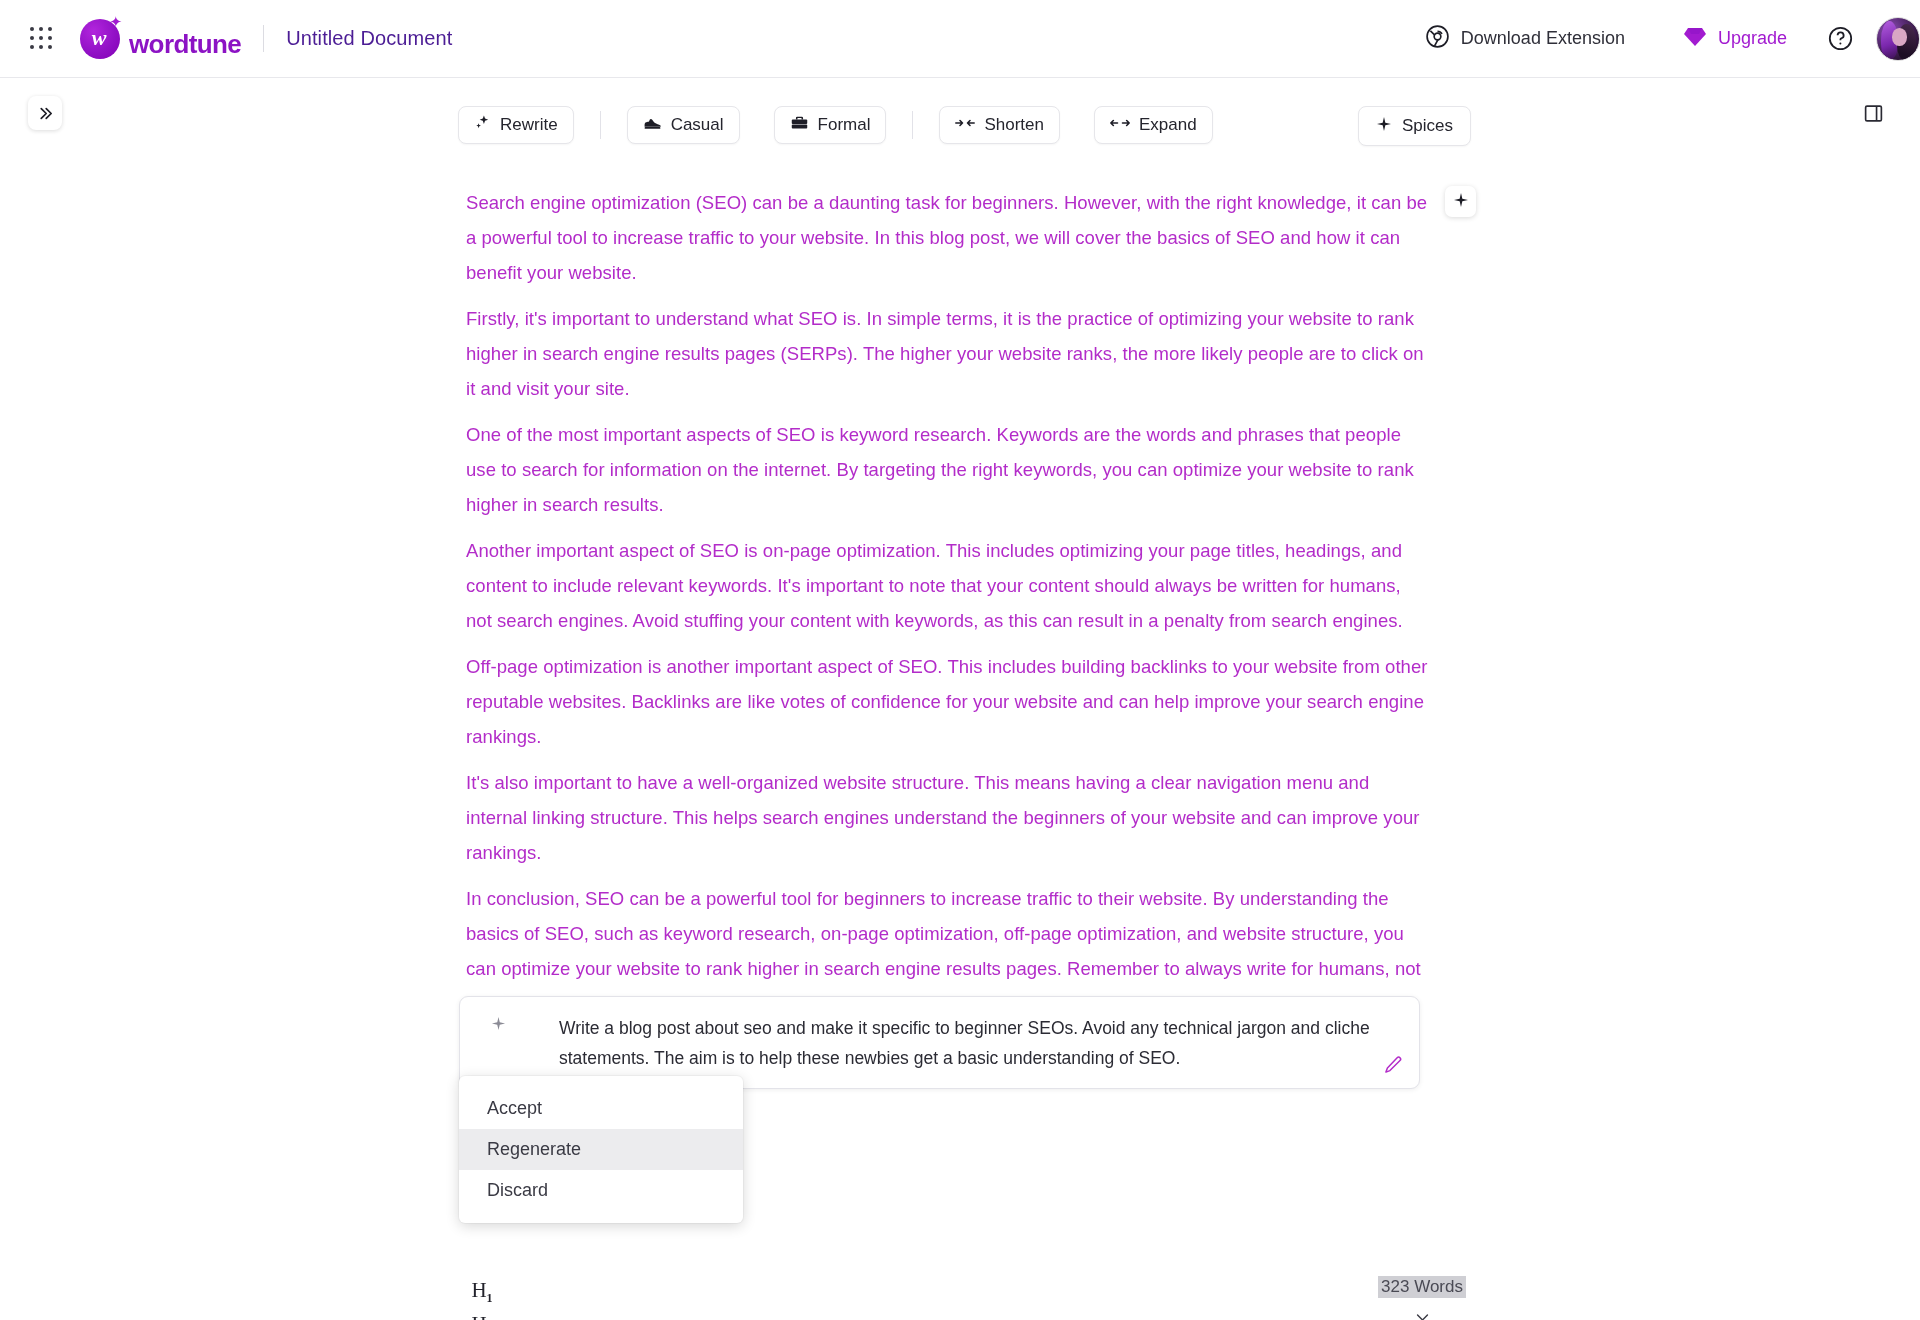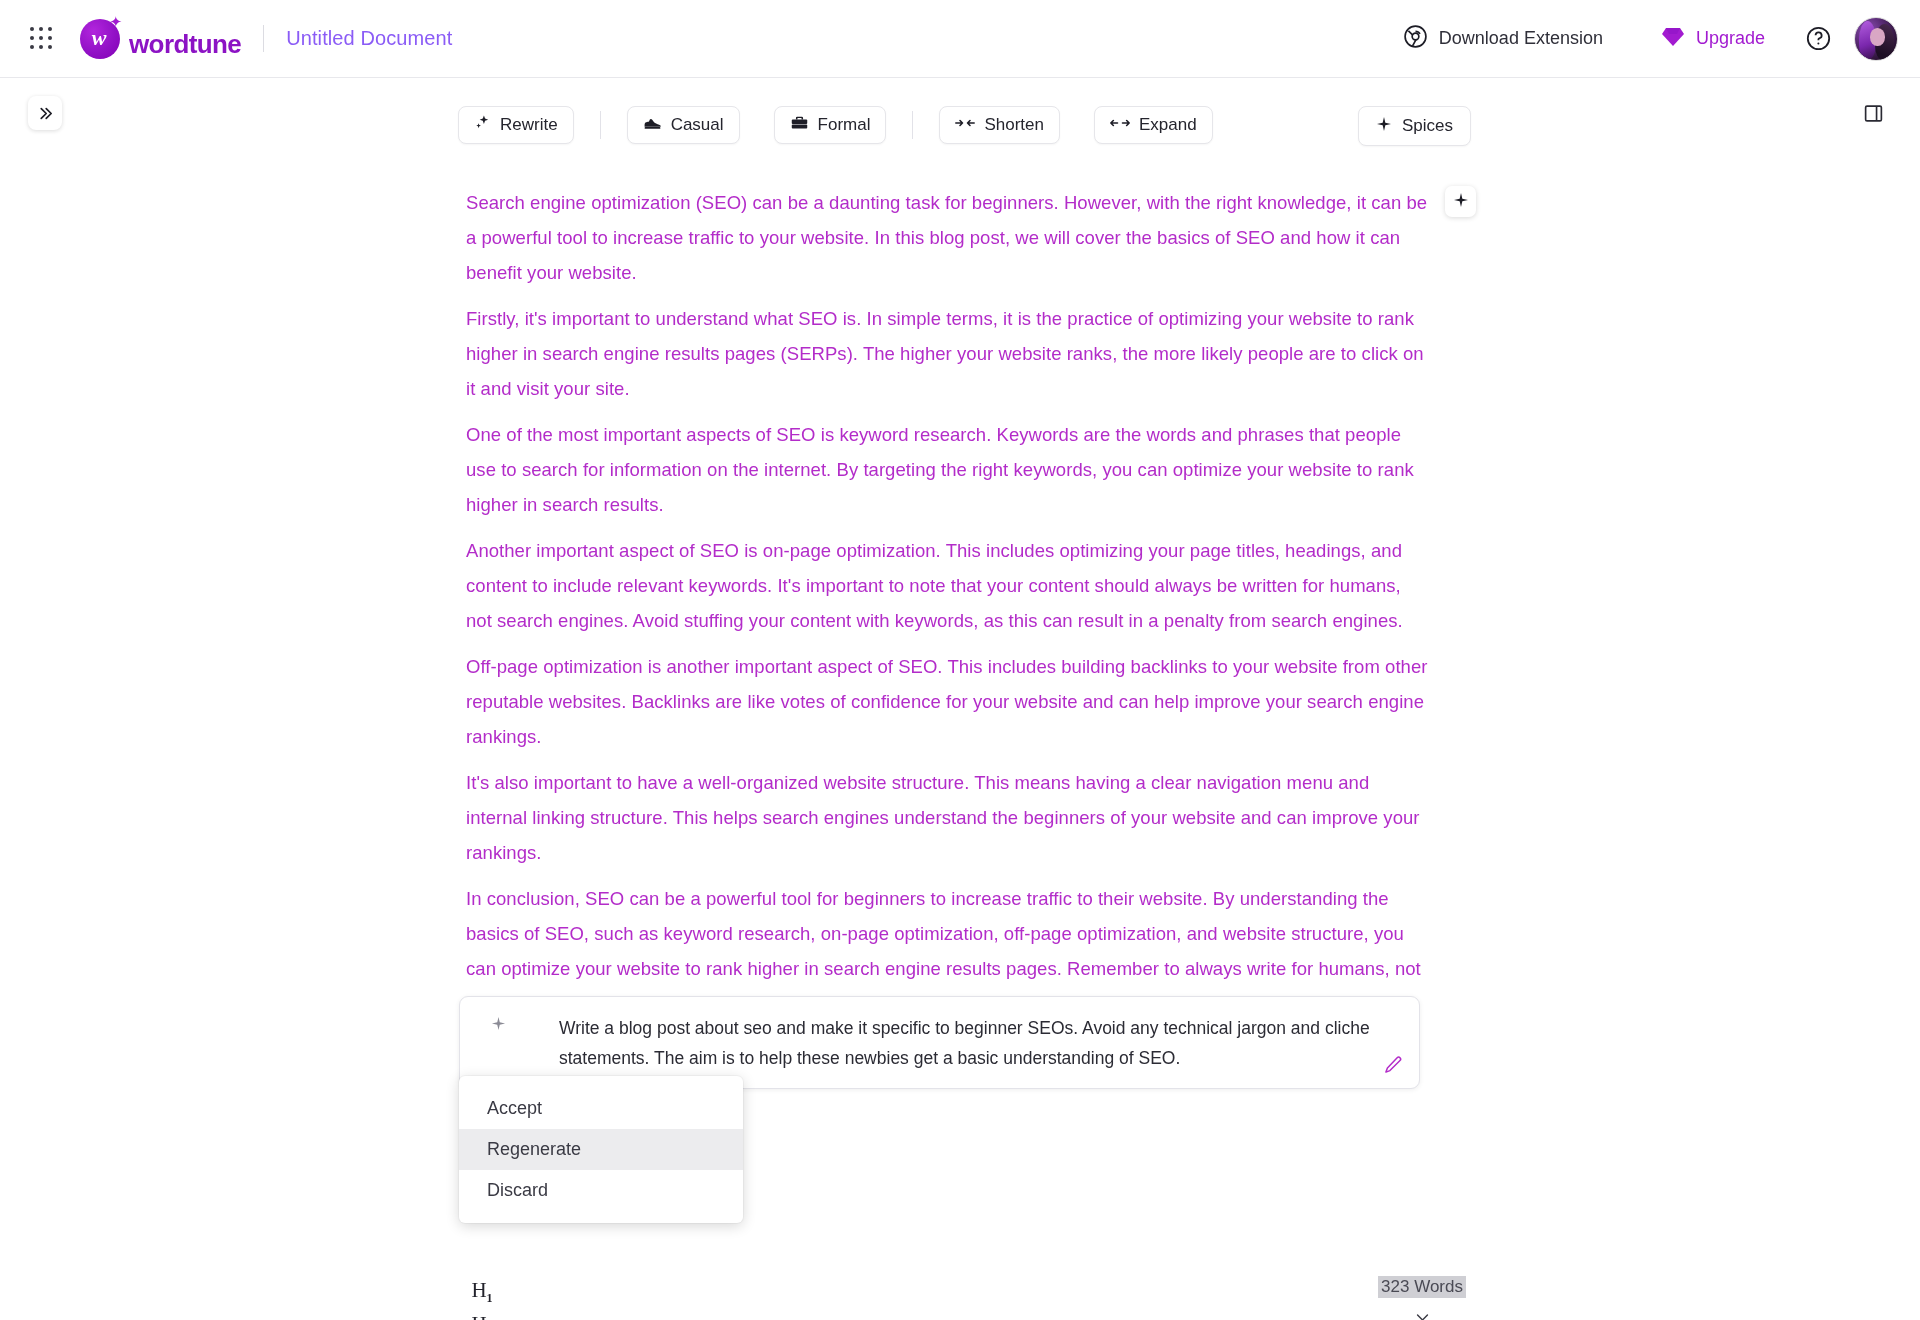--- a/index.html
+++ b/index.html
@@ -51,25 +51,25 @@
   }
   .logo-text {
     font-size: 26px; font-weight: 700; color: #8c13c4;
     letter-spacing: -0.6px;
     margin-top: 12px;
   }
   .title-divider {
     width: 1px; height: 27px; background: #dcdce2; margin: 0 22px;
   }
   .doc-title {
-    font-size: 20px; color: #8b5cf6; letter-spacing: 0.1px;
+    font-size: 20px; color: #4c1d95; letter-spacing: 0.1px;
   }
   .header-right {
     margin-left: auto; display: flex; align-items: center;
-    gap: 0; padding-right: 22px;
+    gap: 0; 
   }
   .hdr-btn {
     display: flex; align-items: center; gap: 11px;
     cursor: pointer; padding: 6px 10px;
   }
   .hdr-btn.dl { margin-right: 38px; }
   .hdr-btn .lbl { font-size: 18px; color: #2f2f39; }
   .hdr-btn.upgrade .lbl { color: #a21bd0; }
   .hdr-btn.upgrade { margin-right: 30px; }
   .help-icon { margin-right: 22px; cursor: pointer; display:flex; }

